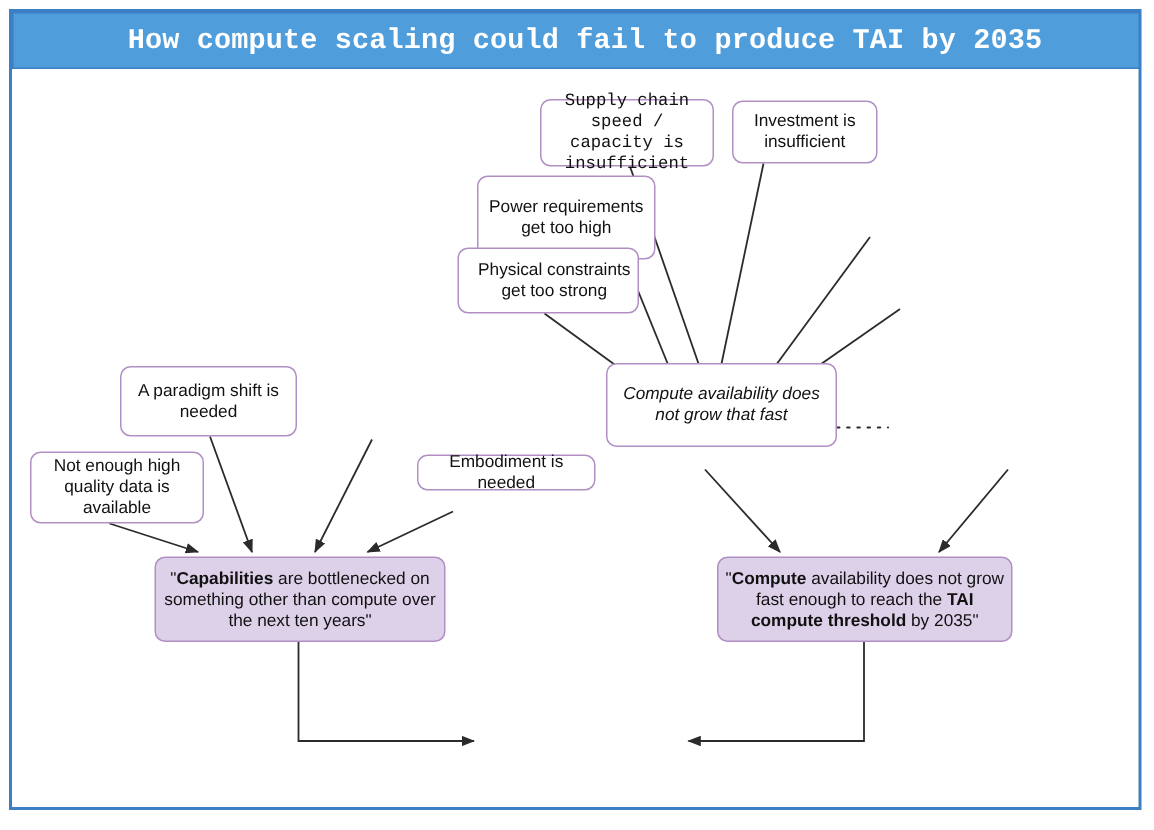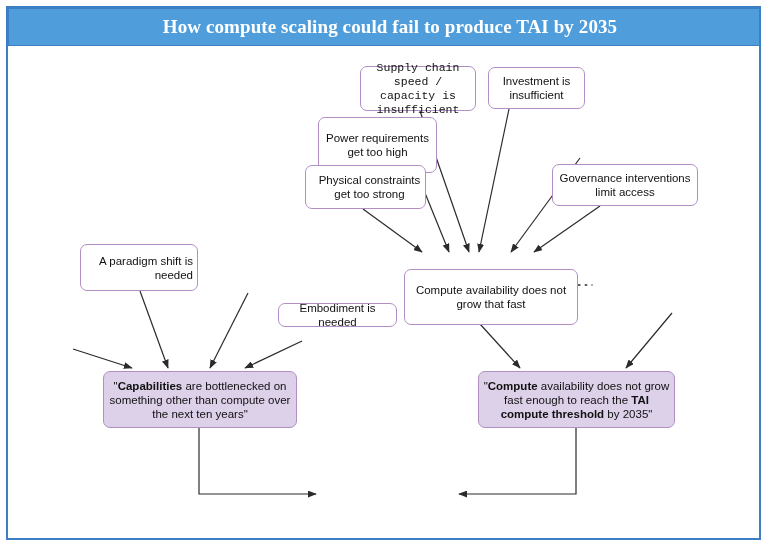--- a/index.html
+++ b/index.html
@@ -1,20 +1,20 @@
 <!DOCTYPE html>
 <html><head>
 <meta charset="utf-8">
 <style>
   html,body{margin:0;padding:0;background:#ffffff;}
   body{width:769px;height:553px;font-family:"Liberation Sans",sans-serif;overflow:hidden;}
   #page{position:relative;width:769px;height:553px;background:#ffffff;}
   #frame{position:absolute;left:6px;top:6px;width:755px;height:534px;border:2px solid #3c7fc4;box-sizing:border-box;background:#ffffff;}
   #title-bar{position:absolute;left:8px;top:8px;width:752px;height:38px;background:#4f9ddb;border:1px solid #3c7fc4;box-sizing:border-box;display:flex;align-items:center;justify-content:center;}
-  #title-text{color:#ffffff;font-size:19px;font-weight:bold;letter-spacing:0.1px;font-family:Liberation Serif, serif;margin-left:12px;}
+  #title-text{color:#ffffff;font-size:19px;font-weight:bold;letter-spacing:0.1px;font-family:Liberation Mono, monospace;margin-left:12px;}
   .node{position:absolute;box-sizing:border-box;border:1px solid #b18fc4;border-radius:7px;background:#ffffff;display:flex;align-items:center;justify-content:center;text-align:center;color:#111111;font-size:11.5px;line-height:14px;padding:2px 4px;font-family:"Liberation Sans",sans-serif;}
   .node.filled{background:#ddd0e9;}
   .node b{font-weight:bold;}
   svg#edges{position:absolute;left:0;top:0;width:769px;height:553px;pointer-events:none;}
   .edge{stroke:#2b2b2b;stroke-width:1.2;fill:none;}
   .edge-dot{stroke:#2b2b2b;stroke-width:1.4;fill:none;stroke-dasharray:1.6 5.2;stroke-linecap:round;}
 </style>
 </head>
 <body>
 
@@ -58,30 +58,30 @@
     </div>
   <div class="node" style="left:488px;top:67px;width:97px;height:42px;">
       <span>Investment is insufficient</span>
     </div>
   <div class="node" style="left:318px;top:117px;width:119px;height:56px;">
       <span>Power requirements get too high</span>
     </div>
   <div class="node" style="left:305px;top:165px;width:121px;height:44px;padding-left:12px;">
       <span>Physical constraints get too strong</span>
     </div>
-  <div class="node" style="left:552px;top:164px;width:146px;height:42px;">
-      <span>Governance interventions limit access</span>
+  <div class="node" style="left:80px;top:244px;width:118px;height:47px;">
+      <span>A paradigm shift is needed</span>
     </div>
-  <div class="node" style="left:80px;top:244px;width:118px;height:47px;text-align:right;">
-      <span>A paradigm shift is needed</span>
+  <div class="node" style="left:20px;top:301px;width:116px;height:48px;">
+      <span>Not enough high quality data is available</span>
     </div>
   <div class="node" style="left:278px;top:303px;width:119px;height:24px;">
       <span>Embodiment is needed</span>
     </div>
-  <div class="node" style="left:404px;top:269px;width:174px;height:56px;">
+  <div class="node" style="left:404px;top:242px;width:154px;height:56px;font-style:italic;">
       <span>Compute availability does not grow that fast</span>
     </div>
   <div class="node filled" style="left:103px;top:371px;width:194px;height:57px;">
       <span>"<b>Capabilities</b> are bottlenecked on something other than compute over the next ten years"</span>
     </div>
   <div class="node filled" style="left:478px;top:371px;width:197px;height:57px;">
       <span>"<b>Compute</b> availability does not grow fast enough to reach the <b>TAI compute threshold</b> by 2035"</span>
     </div>
 </div>
 

